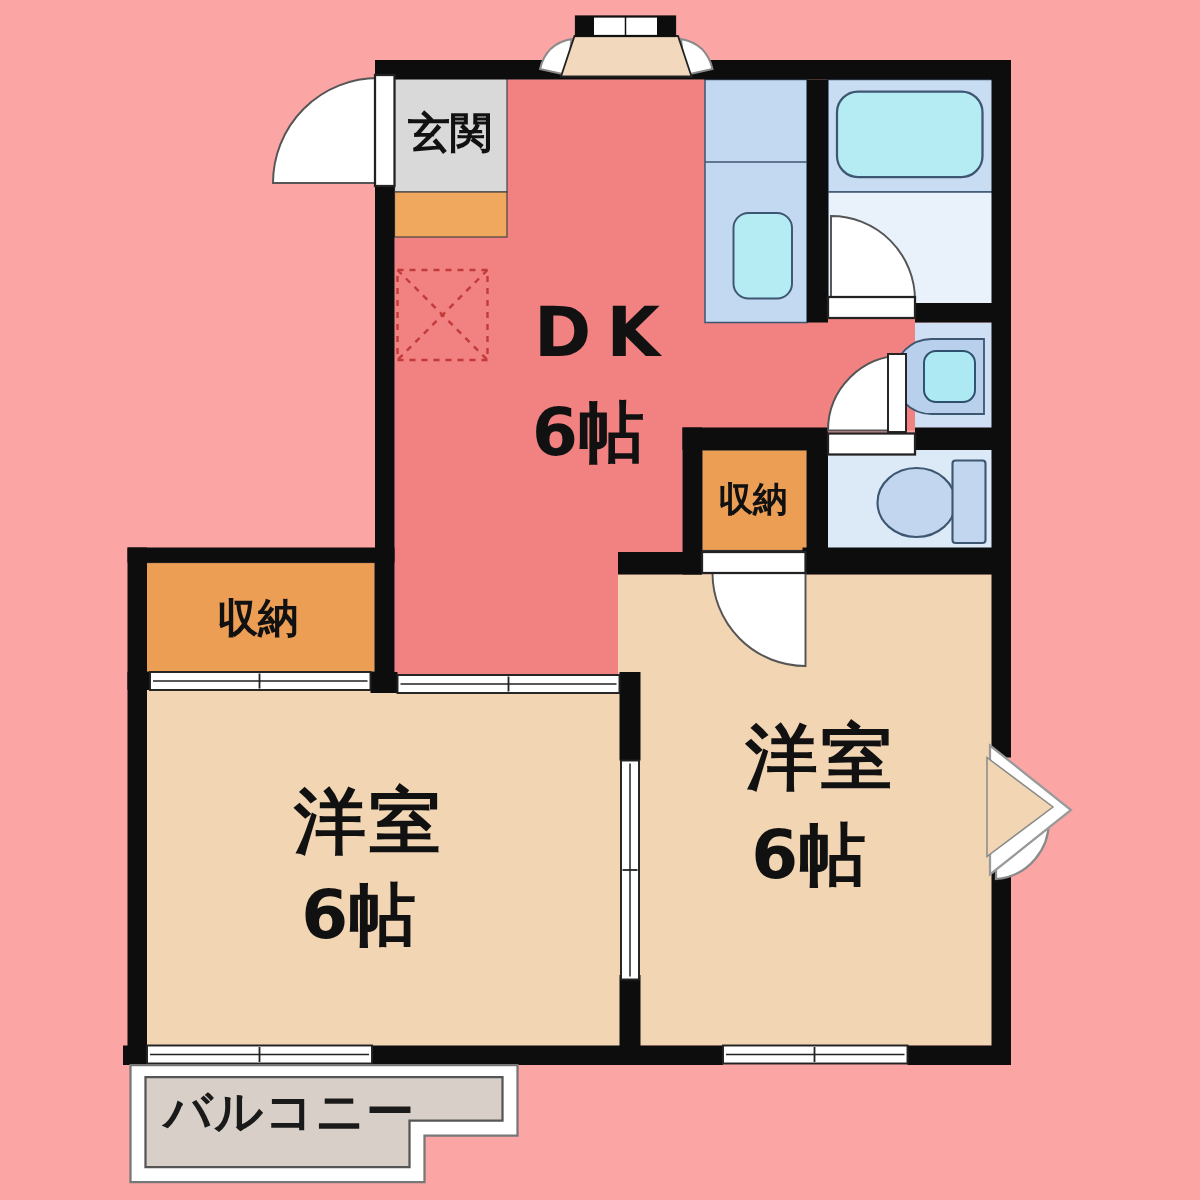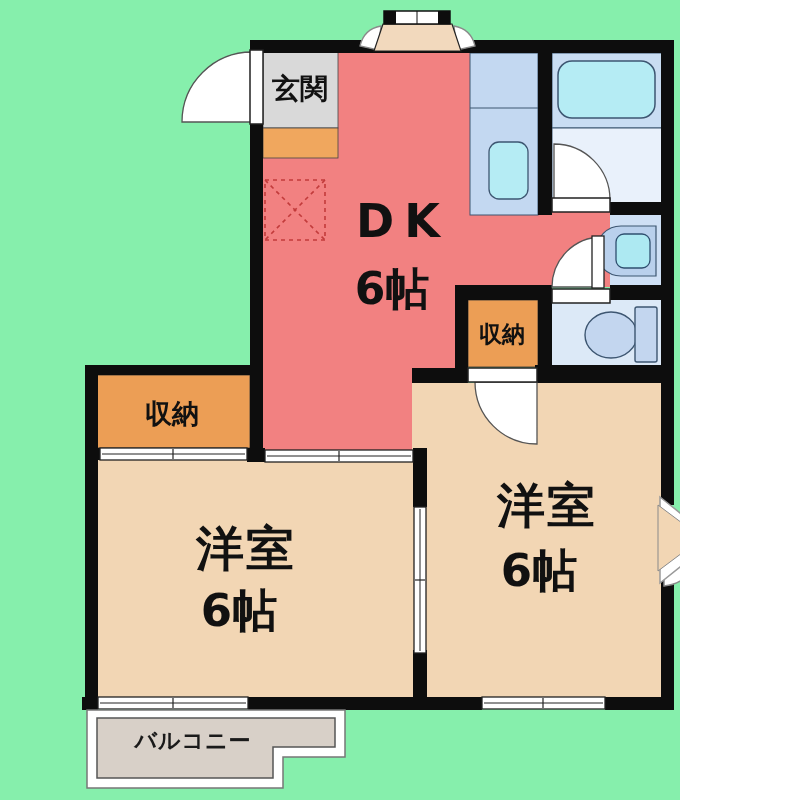--- a/index.html
+++ b/index.html
@@ -1,28 +1,28 @@
 <!DOCTYPE html>
 <html><head>
 <meta charset="utf-8">
 <style>
   html,body{margin:0;padding:0;background:#fff;}
-  #canvas{position:relative;width:680px;height:800px;background:#86efac;overflow:hidden;
+  #canvas{position:relative;width:800px;height:800px;background:#fca5a5;overflow:hidden;
           font-family:"DejaVu Sans","Liberation Sans",sans-serif;}
   #plan-svg{position:absolute;left:0;top:0;}
   .lbl{position:absolute;transform:translate(-50%,-50%);color:#111;font-weight:800;
        white-space:nowrap;line-height:1;}
   .lbl-genkan{font-size:28px;}
   .lbl-dk{font-size:46px;letter-spacing:10px;text-align:center;}
   .lbl-dksize{font-size:44px;}
   .lbl-closet{font-size:27px;}
   .lbl-closet-sm{font-size:23px;}
   .lbl-room{font-size:48px;letter-spacing:2px;}
   .lbl-roomsize{font-size:45px;}
-  .lbl-balcony{font-size:22px;letter-spacing:1px;color:#1a1a1a;}
+  .lbl-balcony{font-size:32px;letter-spacing:1px;color:#1a1a1a;}
 </style>
 </head>
 <body>
 
 <div id="canvas">
 
 <svg id="plan-svg" width="800" height="800" viewBox="0 0 800 800">
 
   <path d="M263,53 L538,53 L538,212 L620,212 L620,287 L455,287 L455,368 L412,368 L412,450 L263,450 Z" fill="#F28181"></path>
   <rect x="263" y="48" width="75" height="80" fill="#D9D9D9" stroke="#444" stroke-width="0.8"></rect>

